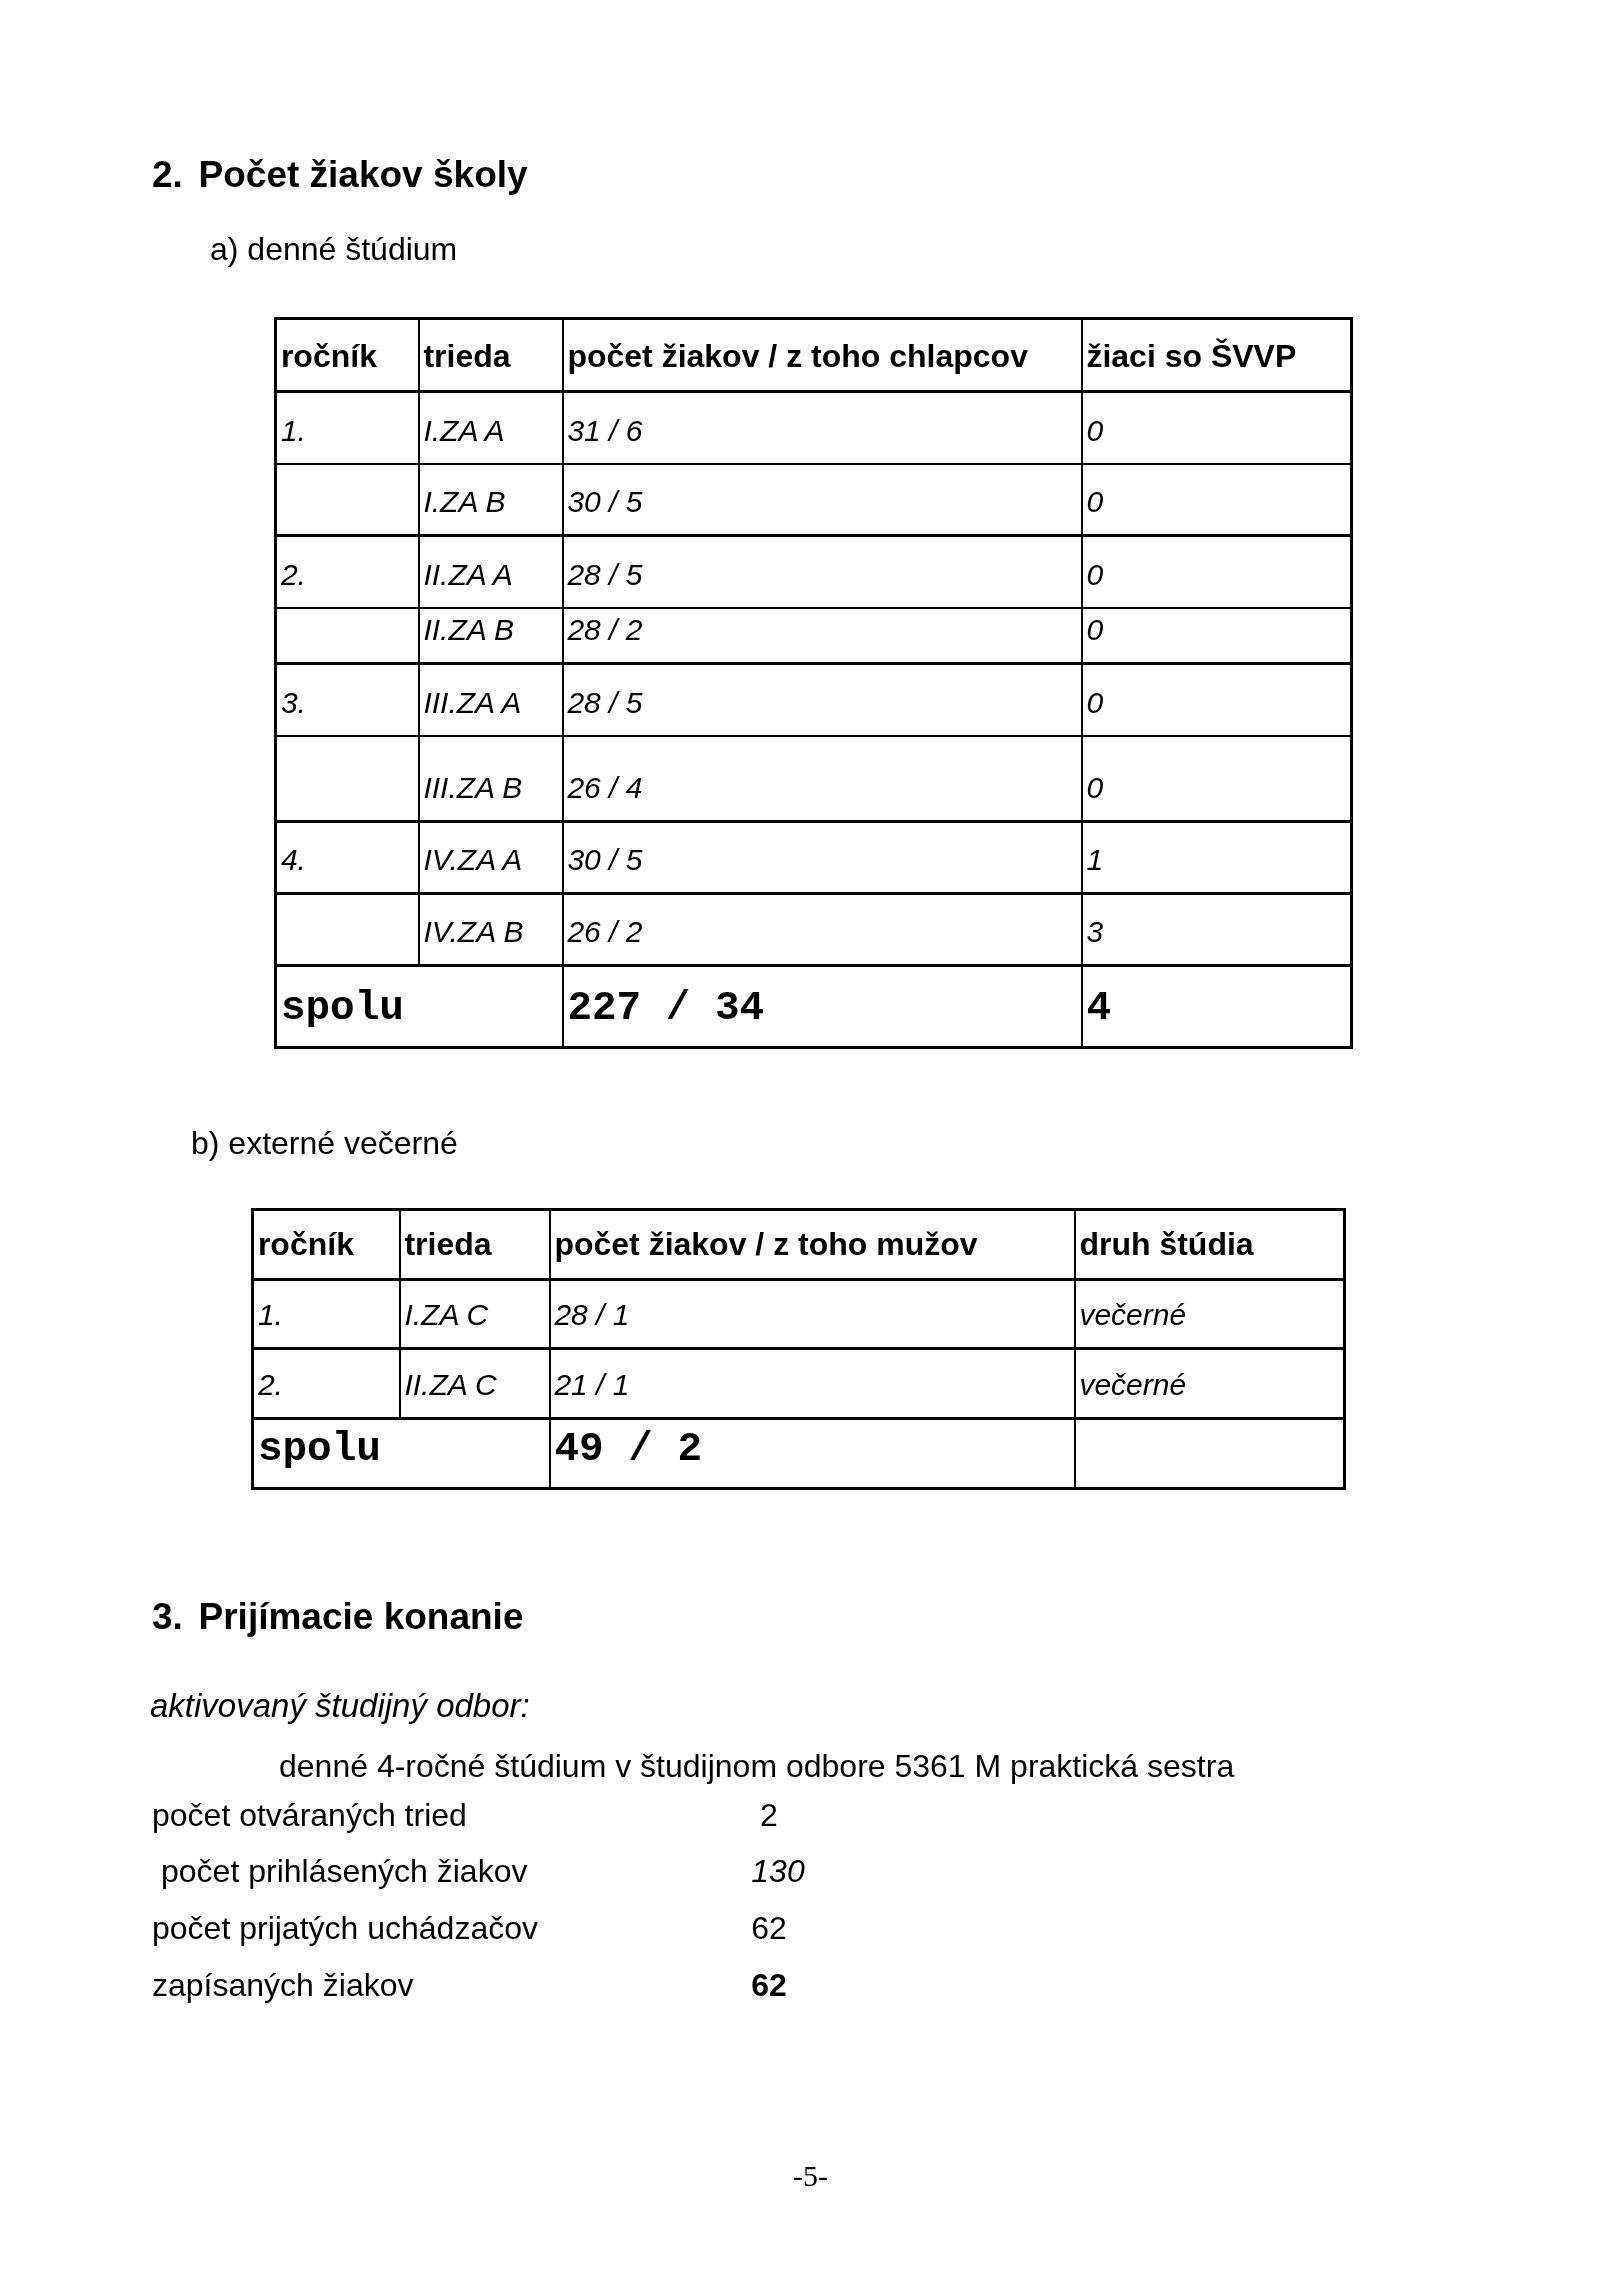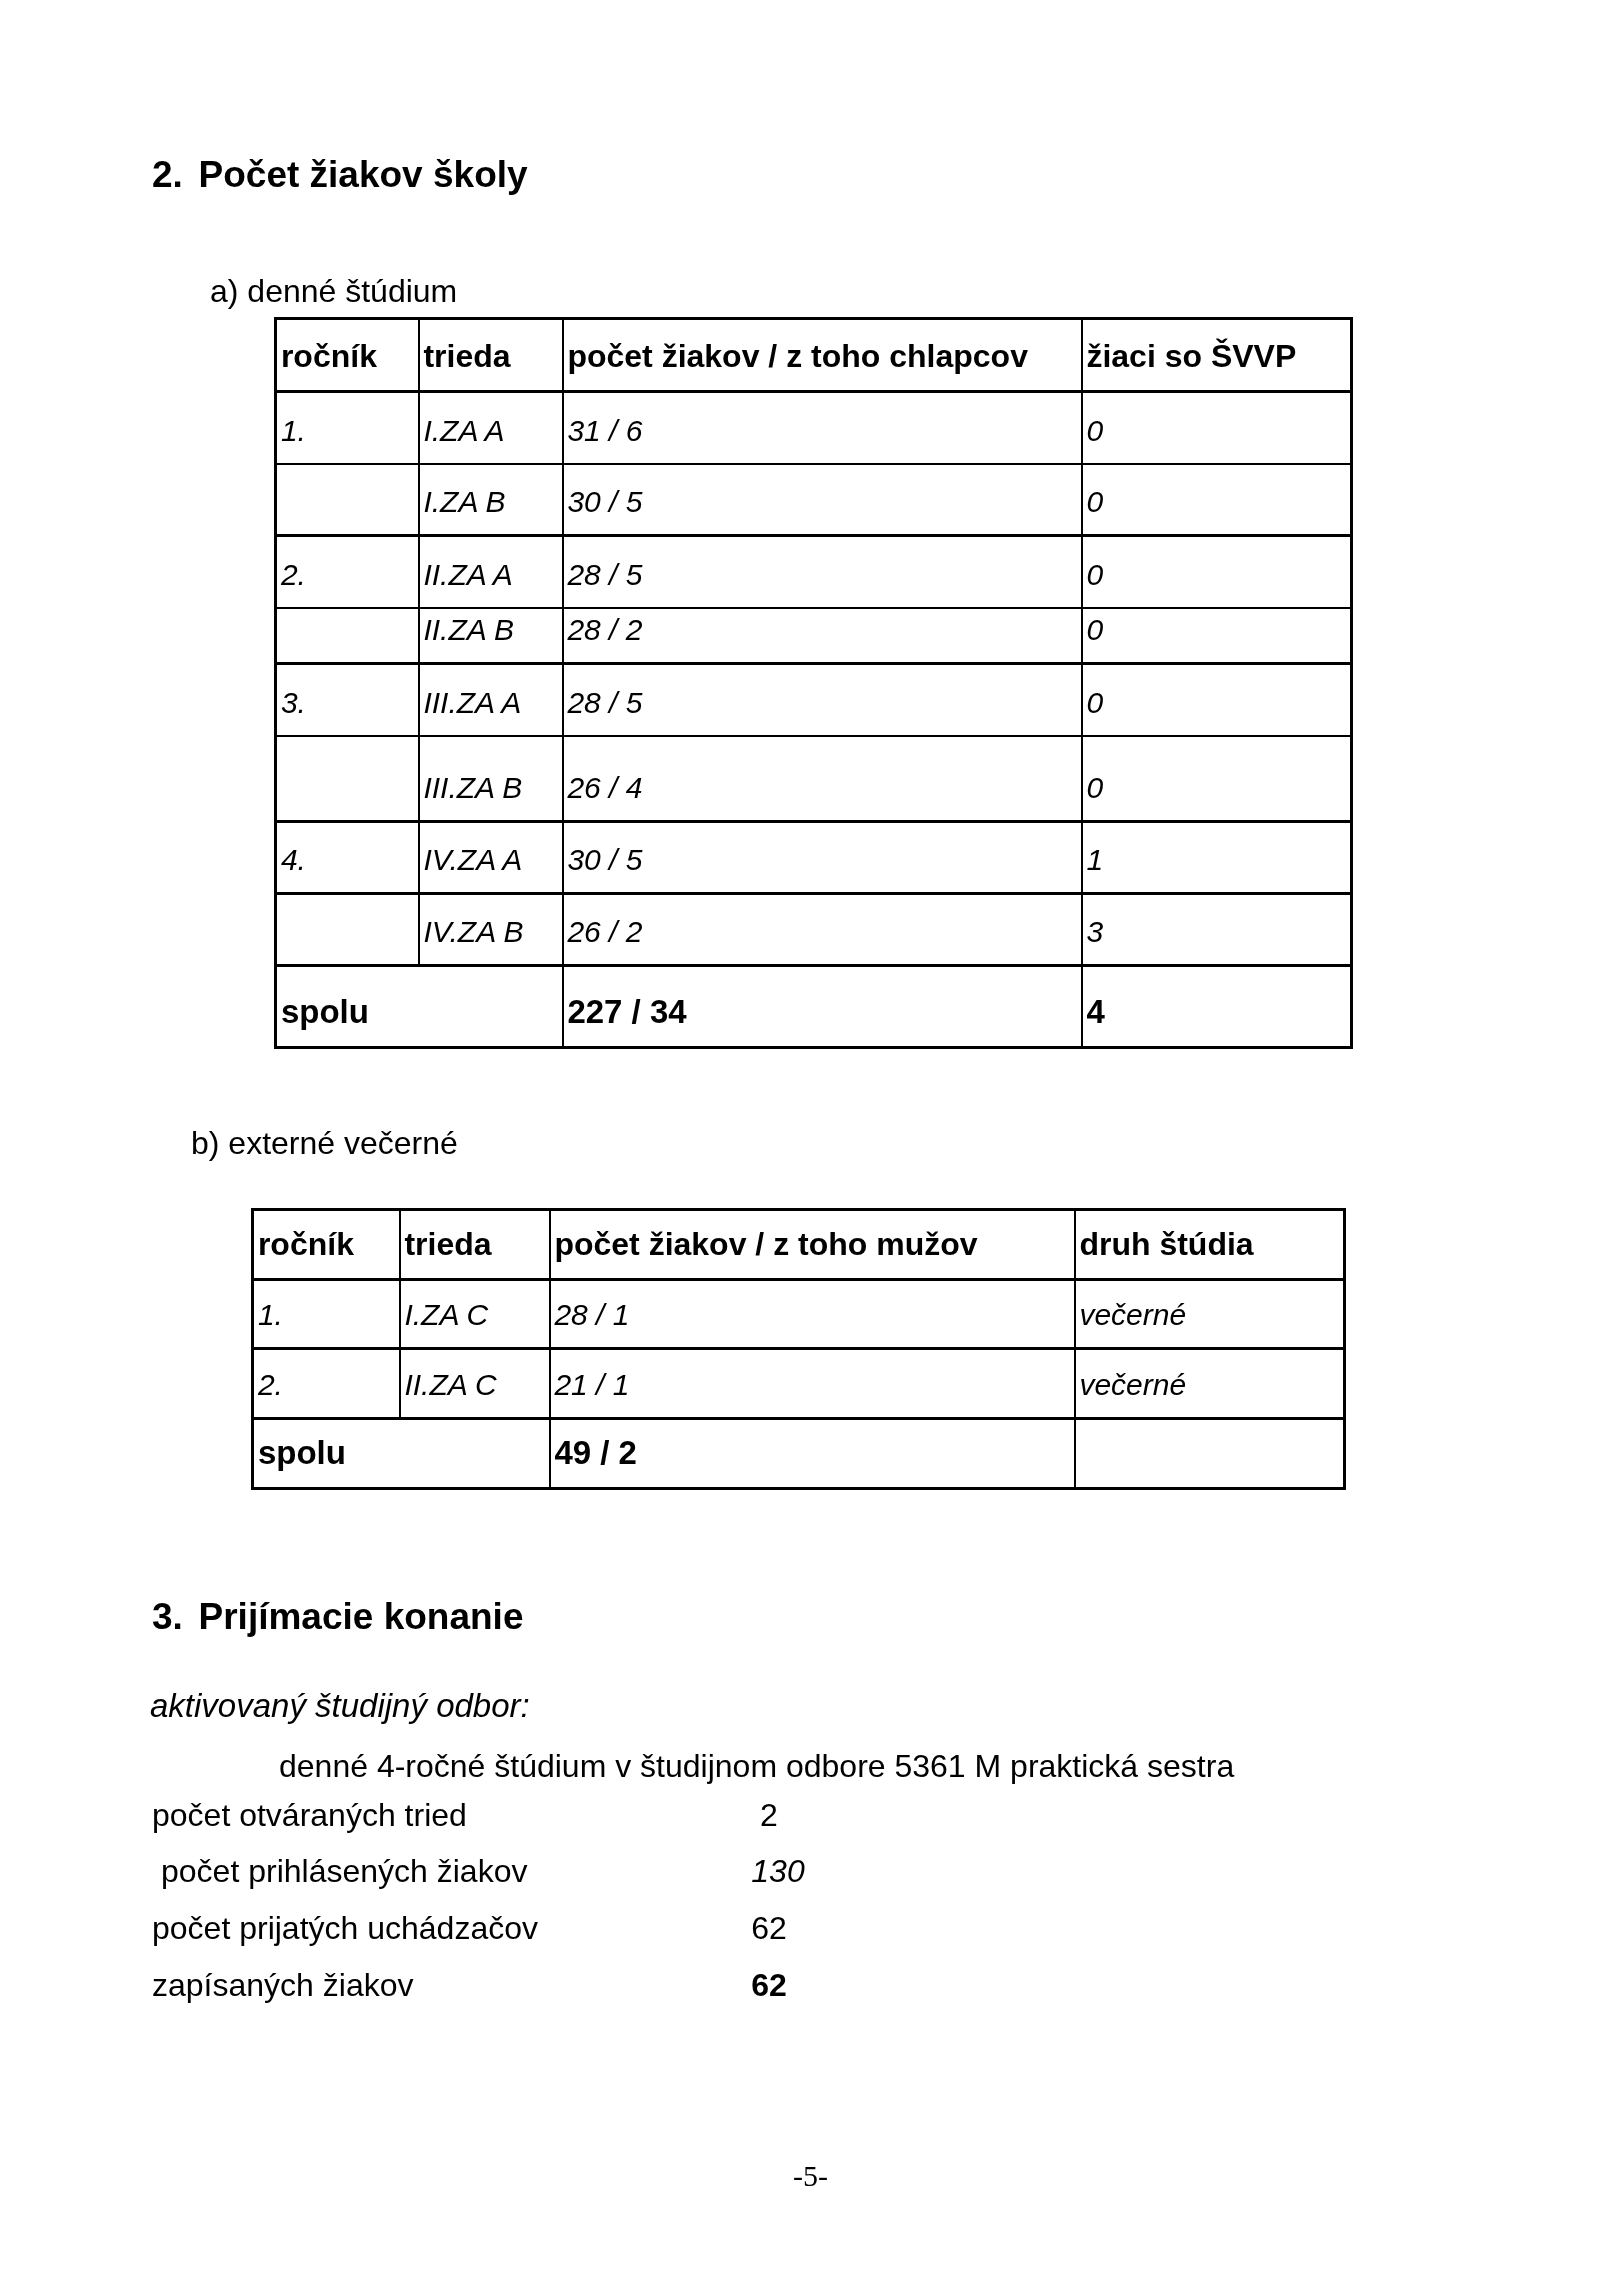--- a/index.html
+++ b/index.html
@@ -55,21 +55,21 @@
     vertical-align: bottom;
     padding: 0 3.9px 14.7px 3.9px;
     overflow: hidden;
   }
   th:first-child, td:first-child { border-left: 0; }
   tr.last th, tr.last td { border-bottom: 0; }
   tr.thin td { border-bottom-width: 2px; }
 
   .hcell { font-weight: bold; font-size: 32px; }
   .dcell { font-style: italic; font-size: 30px; font-weight: normal; }
-  .tcell { font-weight: bold; font-size: 33px; }
+  .tcell { font-weight: bold; font-size: 41px; font-family: Liberation Mono, monospace; }
 
   
   .stat {
     position: absolute;
     left: 0;
     width: 1287px;
     height: 39px;
     font-size: 32px;
     line-height: 39px;
   }
@@ -92,21 +92,21 @@
 </head>
 <body>
 
 <div id="page">
 
   <div class="abs h-num" style="left:152px; top:153px;">
     <span>2.</span>
     <span>Počet žiakov školy</span>
   </div>
 
-  <div class="abs sub" style="left:210px; top:231px;margin-top:42px;">a) denné štúdium</div>
+  <div class="abs sub" style="left:210px; top:231px;">a) denné štúdium</div>
 
   <table class="abs" style="left:274px; top:317px; width:1076px;">
     <colgroup>
       <col style="width:143px">
         <col style="width:144px">
         <col style="width:519px">
         <col style="width:270px">
     </colgroup>
     <tbody>
         <tr style="height:73px">

